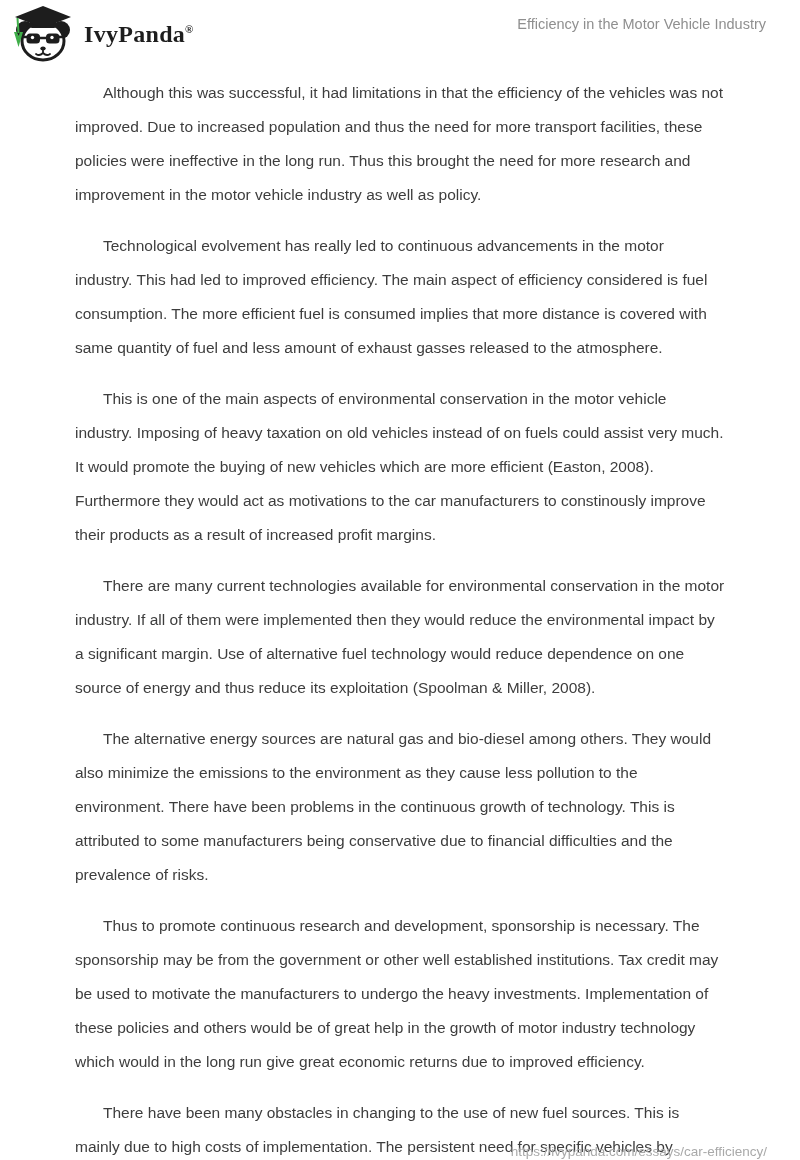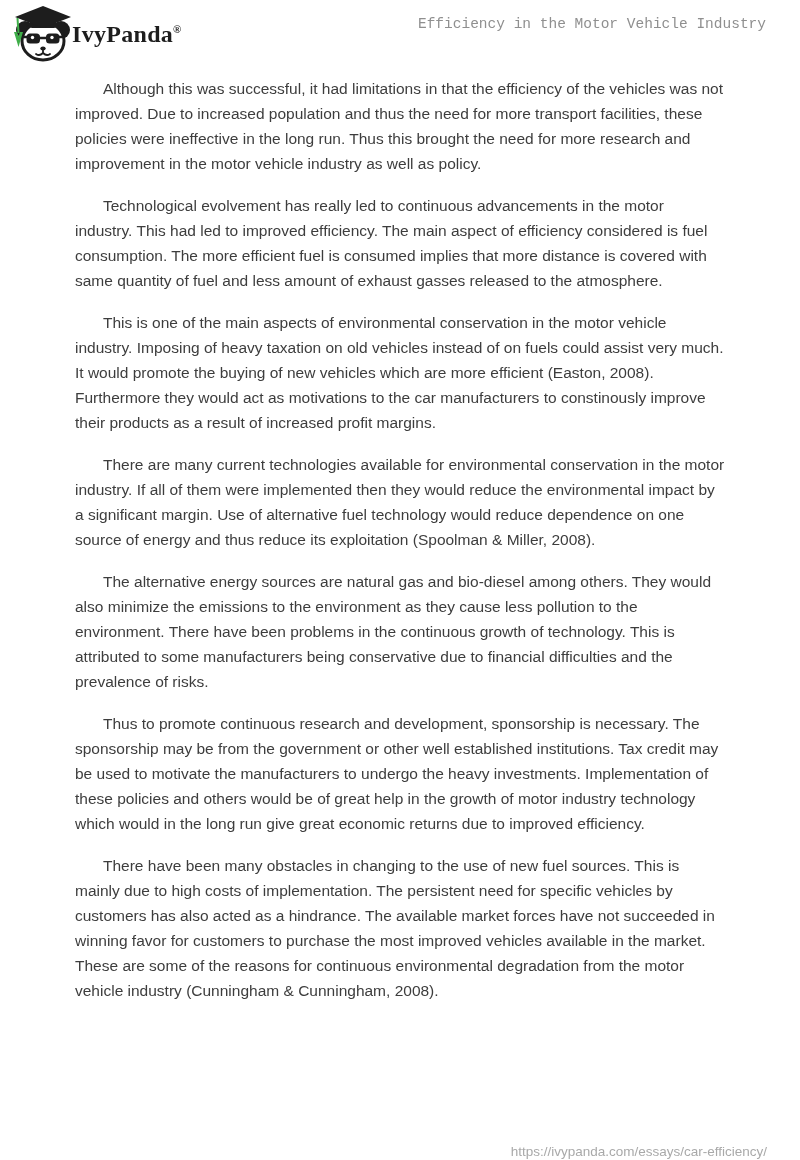--- a/index.html
+++ b/index.html
@@ -15,21 +15,21 @@
     display: flex;
     justify-content: space-between;
     align-items: flex-start;
     padding: 6px 34px 0 14px;
     height: 58px;
     box-sizing: border-box;
   }
   .logo {
     display: flex;
     align-items: flex-start;
-    gap: 0;
+    gap: 12px;
     text-decoration: none;
   }
   .logo-icon svg { display: block; width: 58px; height: 56px; }
   .logo-text {
     font-family: "Liberation Serif", serif;
     font-weight: 700;
     font-size: 24px;
     color: #1d1d1d;
     letter-spacing: 0.3px;
     line-height: 56px;
@@ -38,30 +38,29 @@
     font-size: 11px;
     font-weight: 700;
     vertical-align: super;
     line-height: 0;
   }
   .doc-title {
     color: #8f8f8f;
     font-size: 14.5px;
     padding-top: 10px;
     white-space: nowrap;
-    font-family: Liberation Mono, monospace;
   }
   .essay-body {
     padding: 18px 75px 0 75px;
   }
   .essay-body p {
     margin: 0 0 17px 0;
     color: #3d3d3d;
     font-size: 15.5px;
-    line-height: 25px;
+    line-height: 34px;
     text-indent: 28px;
   }
   .page-footer {
     position: absolute;
     right: 33px;
     bottom: 0;
   }
   .footer-url {
     color: #a9a9a9;
     font-size: 13.5px;

